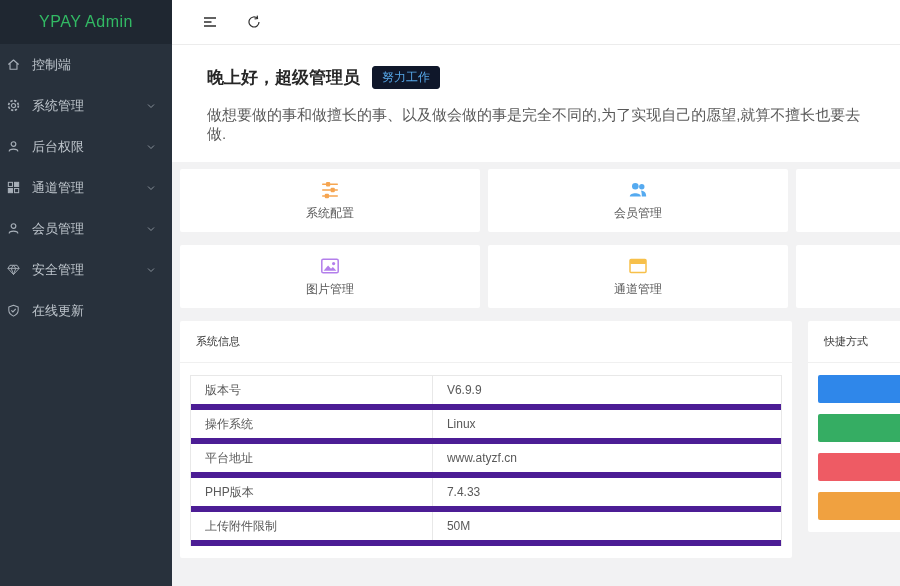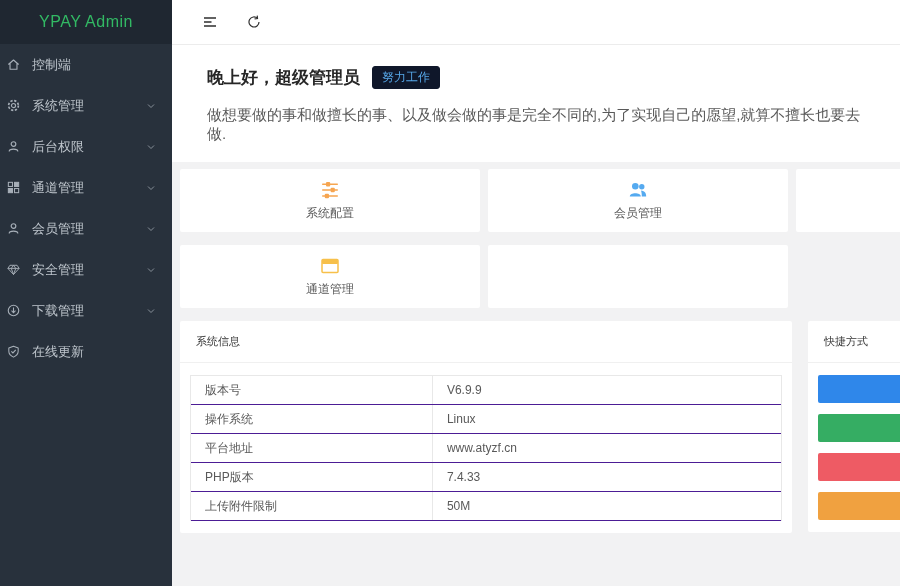--- a/index.html
+++ b/index.html
@@ -40,21 +40,21 @@
   .card-icon{display:inline-flex;width:20px;height:20px}
   .card-icon svg{width:100%;height:100%}
   .card-label{font-size:12px;color:#595959;margin-top:5px}
   
   .panels{display:flex;align-items:flex-start;padding-left:8px;flex:none}
   .panel{background:#fff;border-radius:2px}
   .panel-hd{font-size:11px;color:#333;padding:13px 16px;border-bottom:1px solid #f0f0f0}
   .sys{width:612px;flex:none}
   .sys-body{padding:12px 10px}
   .t-table{border:1px solid #e8e8e8;border-bottom:none}
-  .t-row{display:flex;height:28px;line-height:28px;border-bottom:1px solid #4c1d95;
+  .t-row{display:flex;height:28px;line-height:28px;border-bottom:6px solid #4c1d95;
          font-size:12px;color:#595959}
   .t-label{width:41%;padding-left:14px;border-right:1px solid #e8e8e8;box-sizing:border-box}
   .t-value{flex:1;padding-left:14px}
   .quick{width:300px;margin-left:16px;flex:none}
   .quick-body{padding:12px 0 1px 10px}
   .qbtn{height:28px;width:290px;border-radius:2px;margin-bottom:11px;cursor:pointer}
 </style>
 </head>
 <body>
 
@@ -145,34 +145,20 @@
             </svg>
         </span>
         <span class="m-label">安全管理</span>
         <span class="m-chevron">
           <svg viewBox="0 0 16 16">
               <path d="M4 6 L8 10 L12 6" fill="none" stroke="currentColor" stroke-width="1.3"></path>
             </svg>
         </span>
       </div>
 
-      <div class="m-item">
-        <span class="m-icon">
-          <svg viewBox="0 0 16 16">
-              <circle cx="8" cy="8" r="5.6" fill="none" stroke="currentColor" stroke-width="1.2"></circle>
-              <path d="M8 4.8 V10 M5.9 8.2 L8 10.4 L10.1 8.2" fill="none" stroke="currentColor" stroke-width="1.1"></path>
-            </svg>
-        </span>
-        <span class="m-label">下载管理</span>
-        <span class="m-chevron">
-          <svg viewBox="0 0 16 16">
-              <path d="M4 6 L8 10 L12 6" fill="none" stroke="currentColor" stroke-width="1.3"></path>
-            </svg>
-        </span>
-      </div>
 
       <div class="m-item">
         <span class="m-icon">
           <svg viewBox="0 0 16 16">
               <path d="M8 2.3 L13 4.3 V7.8 C13 10.8 11 12.7 8 14 C5 12.7 3 10.8 3 7.8 V4.3 Z" fill="none" stroke="currentColor" stroke-width="1.1" stroke-linejoin="round"></path>
               <path d="M5.7 7.9 L7.4 9.6 L10.4 6.3" fill="none" stroke="currentColor" stroke-width="1.2"></path>
             </svg>
         </span>
         <span class="m-label">在线更新</span>
       </div>
@@ -235,20 +221,30 @@
               </svg>
           </span>
           <span class="card-label">会员管理</span>
         </div>
 
         <div class="card"></div>
       </div>
 
       <div class="card-row">
 
+        <div class="card">
+          <span class="card-icon" style="color: rgb(179, 127, 235);">
+            <svg viewBox="0 0 20 20">
+                <rect x="1.8" y="3.2" width="16.4" height="13.6" rx="1.4" fill="none" stroke="currentColor" stroke-width="1.5"></rect>
+                <circle cx="13.6" cy="7.6" r="1.6" fill="currentColor"></circle>
+                <path d="M3.6 14.8 L8.1 9.6 L11 12.7 L12.9 11 L16.4 14.8 Z" fill="currentColor"></path>
+              </svg>
+          </span>
+          <span class="card-label">图片管理</span>
+        </div>
 
         <div class="card">
           <span class="card-icon" style="color: rgb(247, 192, 74);">
             <svg viewBox="0 0 20 20">
                 <rect x="2" y="3.6" width="16" height="12.8" rx="1" fill="none" stroke="currentColor" stroke-width="1.5"></rect>
                 <rect x="2" y="3.6" width="16" height="4.4" rx="1" fill="currentColor"></rect>
               </svg>
           </span>
           <span class="card-label">通道管理</span>
         </div>

